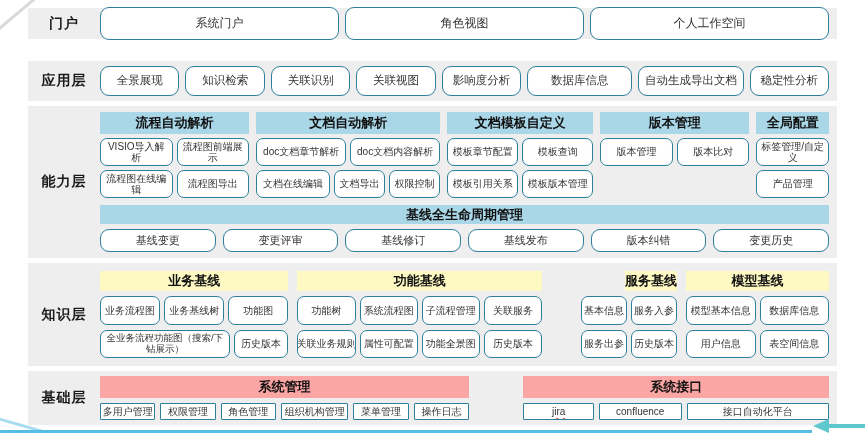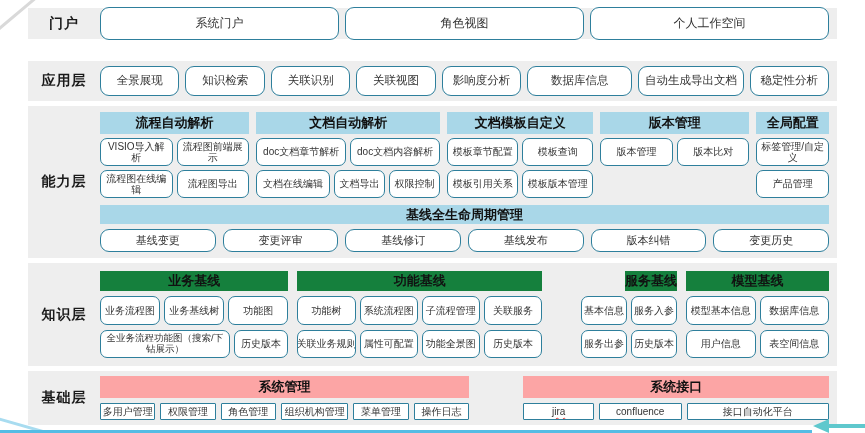--- a/index.html
+++ b/index.html
@@ -40,21 +40,21 @@
   
   .col { display:flex; flex-direction:column; height:100%; padding:6px 8px 6px 0; }
   .cap-groups { display:flex; gap:7px; }
   .cap-group { display:flex; flex-direction:column; gap:4px; min-width:0; }
   .cg1{flex:150 1 0;} .cg2{flex:185 1 0;} .cg3{flex:147 1 0;} .cg4{flex:150 1 0;} .cg5{flex:73 1 0;}
   .group-header {
     height:22px; line-height:22px; text-align:center;
     font-weight:bold; font-size:13px; color:#111; white-space:nowrap; overflow:hidden;
   }
   .hdr-blue { background:#a9d7e8; }
-  .hdr-pale { background:#15803d; }
+  .hdr-pale { background:#fef9c3; }
   .hdr-teal { background:#fca5a5; }
   .cap-row { display:flex; gap:4px; height:28px; }
   .cap-row .btn { flex:1; font-size:10px; border-radius:7px; padding:0 2px; }
   .w15 { flex:1.5 !important; }
   .baseline-header { margin-top:7px; height:20px; line-height:20px; }
   .baseline-row { margin-top:5px; display:flex; gap:7px; height:25px; }
   .baseline-row .btn { flex:1; font-size:11px; }
 
   
   .kn-groups { display:flex; gap:9px; height:100%; padding:8px 8px 8px 0; }

